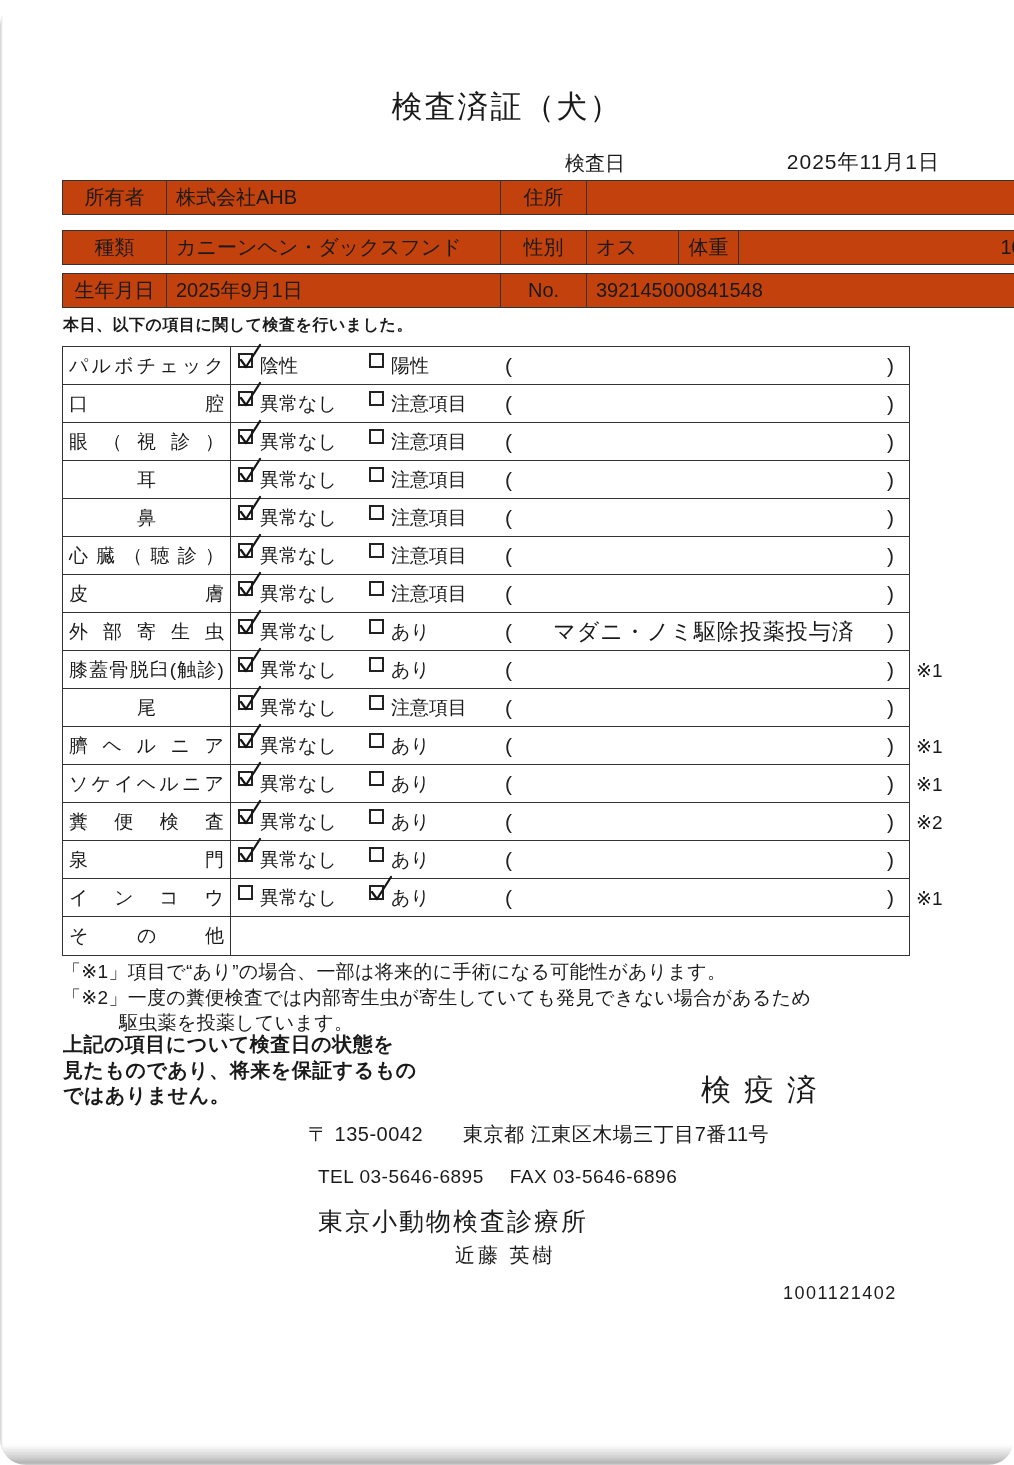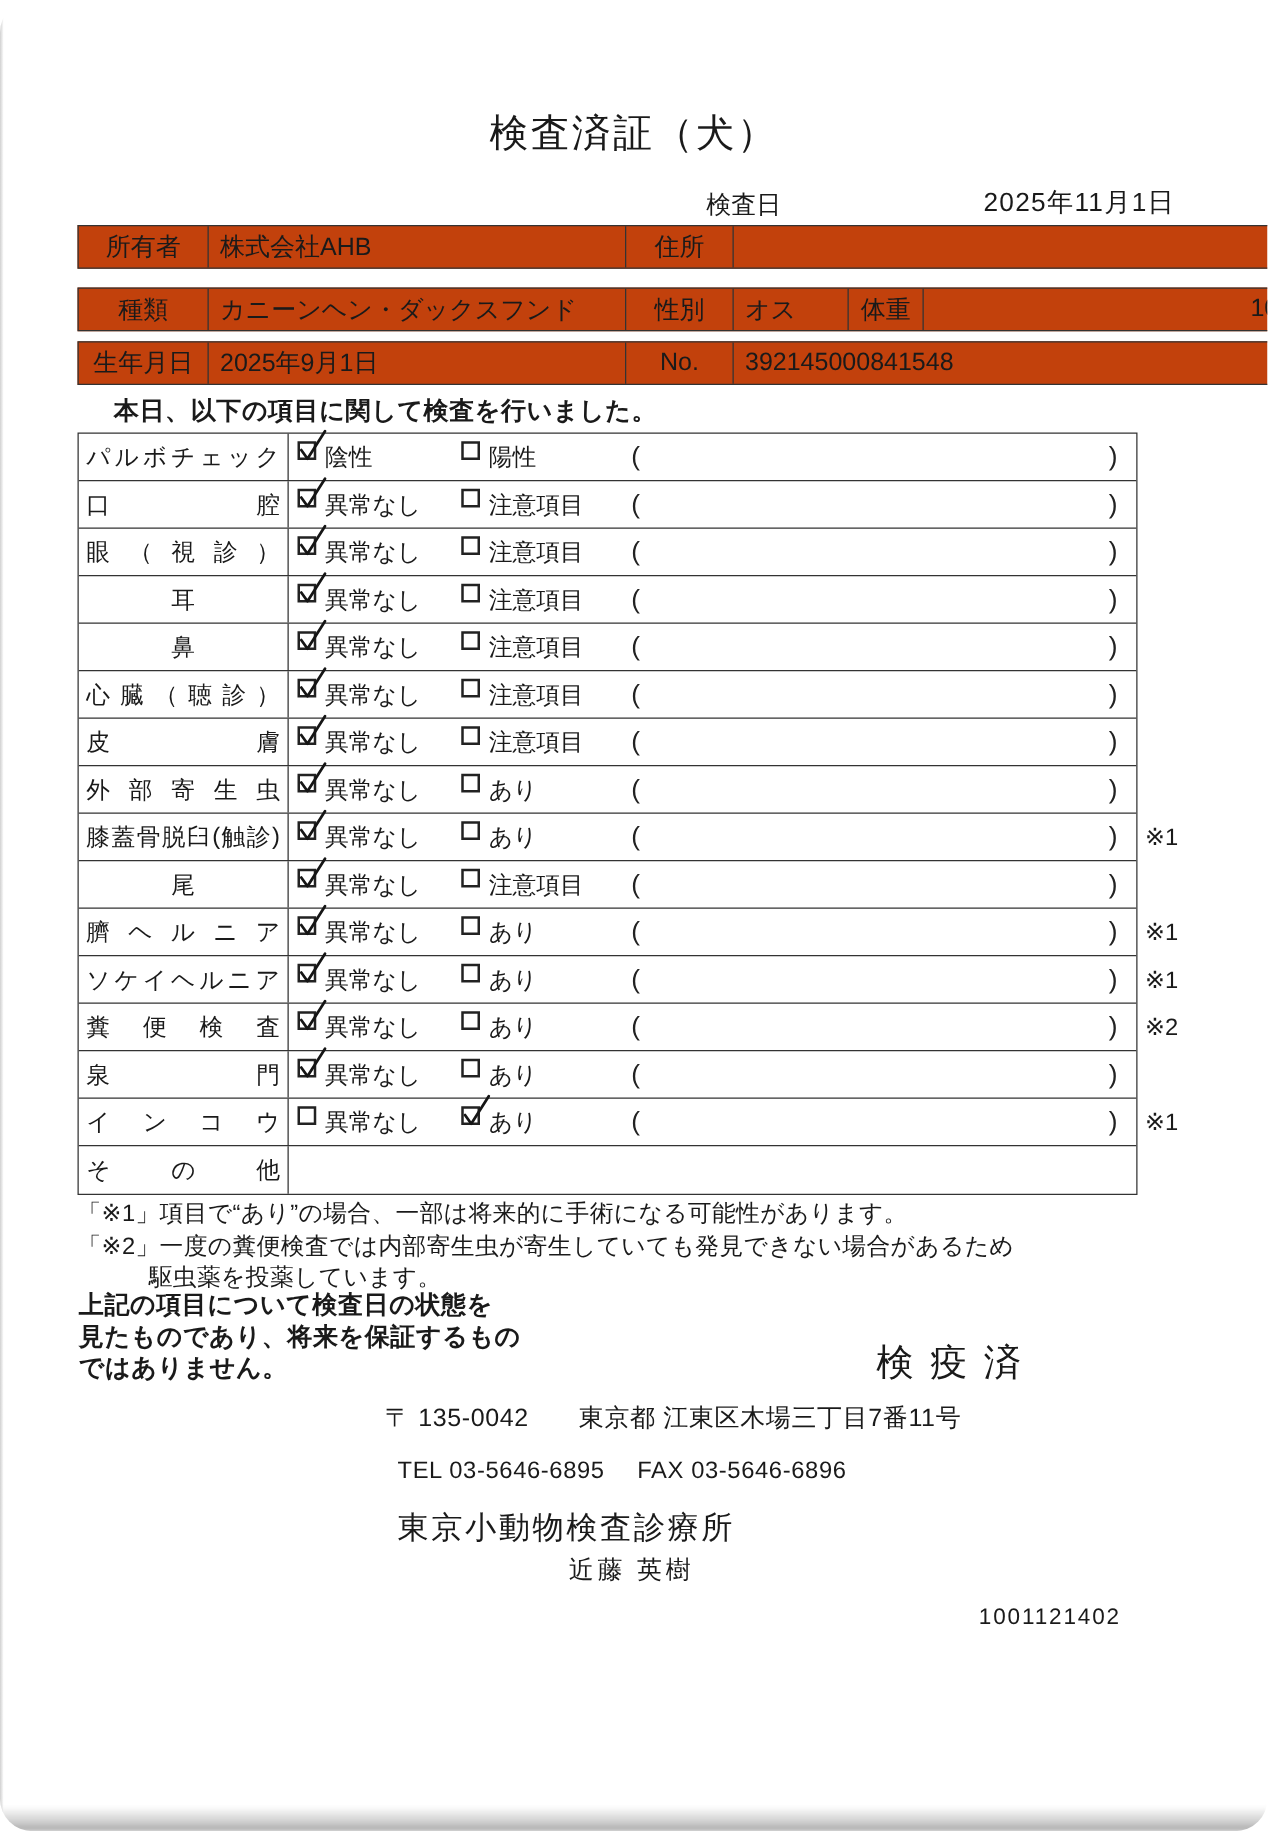--- a/index.html
+++ b/index.html
@@ -20,21 +20,21 @@
   .owner-table { top:180px; }
   .pet-row1 { top:230px; }
   .pet-row2 { top:273px; }
   .cell { display:flex; align-items:center; min-width:0; white-space:nowrap; }
   .cell.lab { justify-content:center; }
   .cell.val { padding:0 9px; }
   .br { border-right:1.5px solid #333; }
   .w104{width:104px} .w334{width:334px} .w86{width:86px} .w92{width:92px} .w60{width:60px} .flex1{flex:1}
   .weight-cell { justify-content:flex-end; gap:0; padding-right:30px; }
 
-  .intro { position:absolute; left:63px; top:315px; font-size:20px; font-weight:700; letter-spacing:0.5px;margin-left:28px; }
+  .intro { position:absolute; left:63px; top:315px; font-size:16px; font-weight:700; letter-spacing:0.5px; }
 
   .insp-table { position:absolute; left:62px; top:346px; width:848px; border:1.5px solid #333; background:#fff; }
   .irow { display:flex; height:38px; border-bottom:1.2px solid #333; position:relative; align-items:stretch; }
   .irow:last-child { border-bottom:none; }
   .ilabel { width:168px; flex:none; border-right:1.2px solid #333; padding:0 6px; font-size:19px;
             display:flex; justify-content:space-between; align-items:center; }
   .ilabel.single { justify-content:center; }
   .icontent { flex:1; display:flex; align-items:center; min-width:0; }
   .opt { display:flex; align-items:flex-start; gap:7px; padding-left:7px; font-size:19px; flex:none; white-space:nowrap; }
   .opt1{ width:131px; } .opt2{ width:137px; }
@@ -303,20 +303,21 @@
               </svg>
             </span>
             <span>異常なし</span>
           </div>
           <div class="opt opt2">
             <span class="cb"></span>
             <span>あり</span>
           </div>
           <div class="pzone">
             <span class="pmark">(</span>
+            <span class="ptext">マダニ・ノミ駆除投薬投与済</span>
             <span class="pmark">)</span>
           </div>
         </div>
       </div>
       <div class="irow">
         <div class="ilabel">
           <span>膝</span>
           <span>蓋</span>
           <span>骨</span>
           <span>脱</span>

